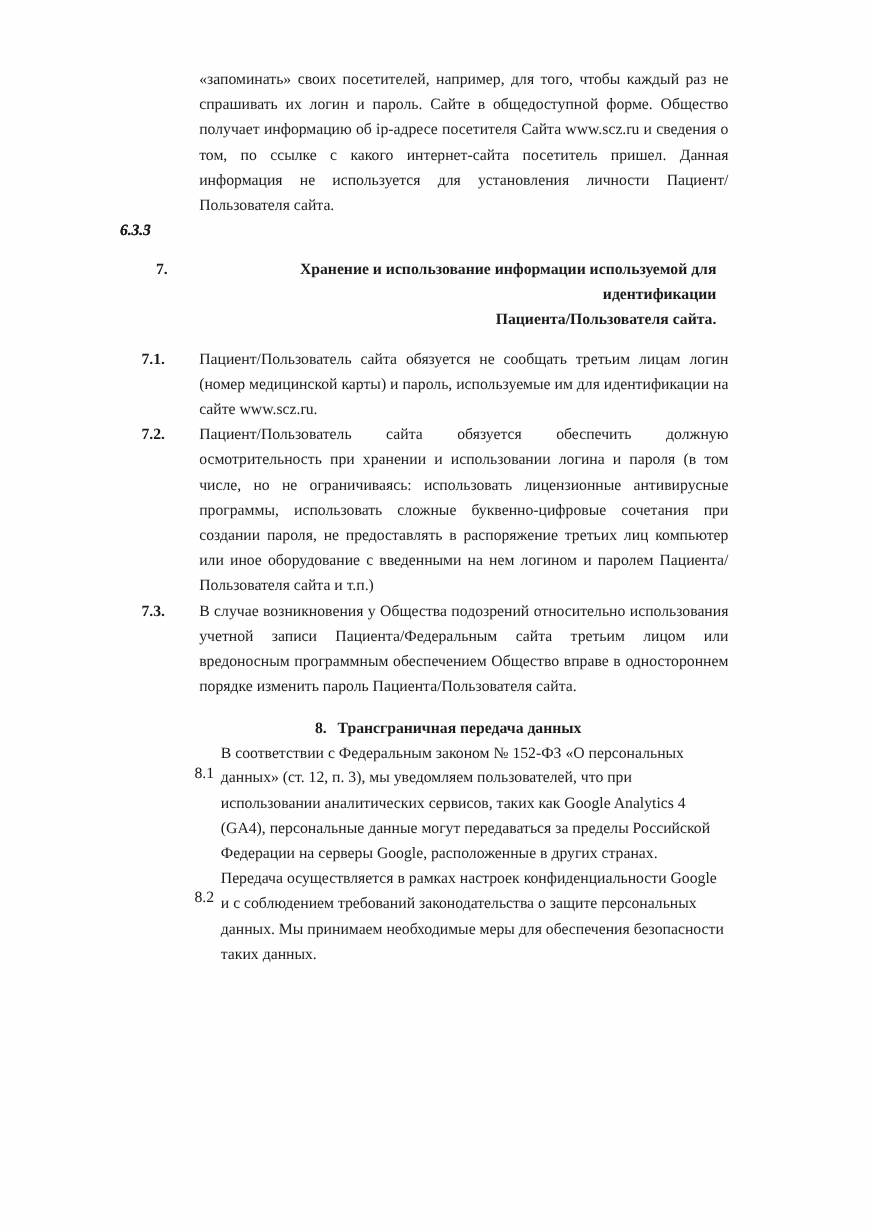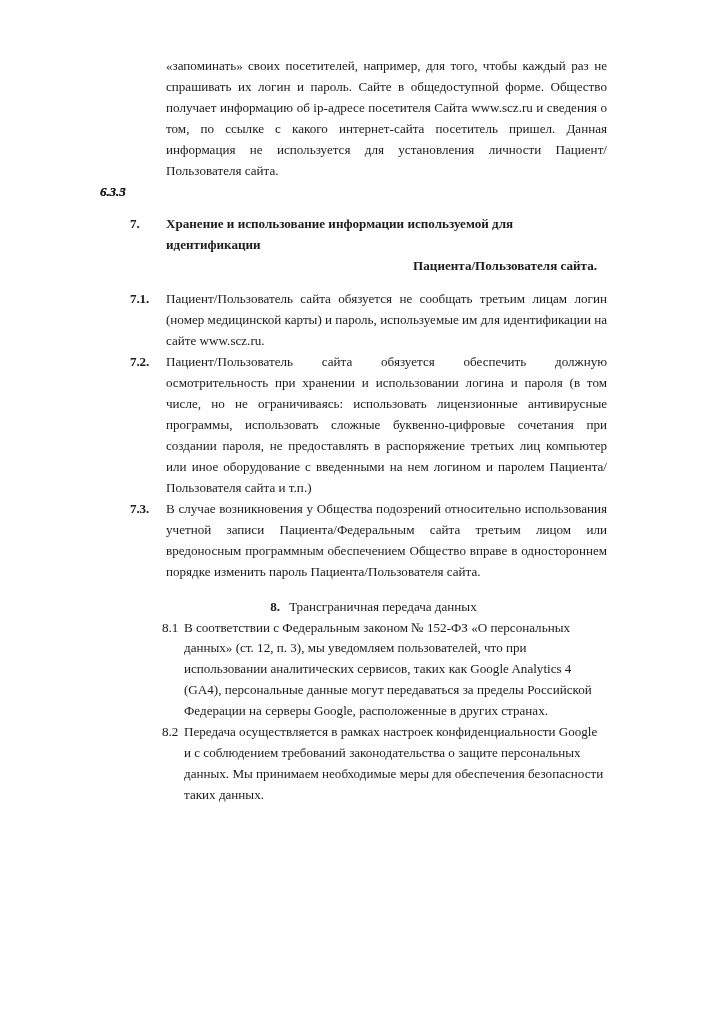--- a/index.html
+++ b/index.html
@@ -63,68 +63,68 @@
 
   
   .clause7 {
     position: relative;
     padding-left: 66px;
     margin: 0;
     text-align: justify;
   }
   .clause7 > .num {
     position: absolute;
-    left: 30px;
+    left: 18px;
     top: 0;
     font-weight: bold;
     letter-spacing: -0.1px;
   }
 
   
   .clause8 {
     position: relative;
     padding-left: 84px;
     margin: 0;
     text-align: left;
   }
   .clause8 > .num {
     position: absolute;
     left: 62px;
-    top: 0;
+    top: 16px;
   }
 
   
   .heading-7 {
     position: relative;
     font-weight: bold;
     text-align: center;
     margin: 15px 0 0 0;
     padding: 0 10px 0 66px;
     line-height: 1.60;
   }
   .heading-7 > .num {
     position: absolute;
     left: 30px;
     top: 0;
     font-weight: bold;
   }
-  .heading-7 .h-line1 { display: block; text-align: left; }
+  .heading-7 .h-line1 { display: block; text-align: right; }
   .heading-7 .h-line2 { display: block; text-align: right; }
 
   .heading-8 {
     text-align: center;
     margin: 14px 0 0 0;
     padding-left: 40px;
   }
   .heading-8 .num {
     font-weight: bold;
     margin-right: 9px;
   }
   .heading-8 .label {
-    font-weight: normal;
+    font-weight: bold;
   }
 
   .gap-sm { height: 13px; }
   .gap-md { height: 17px; }
 </style>
 </head>
 <body>
 
 <div class="page">
   <div class="doc-body">

